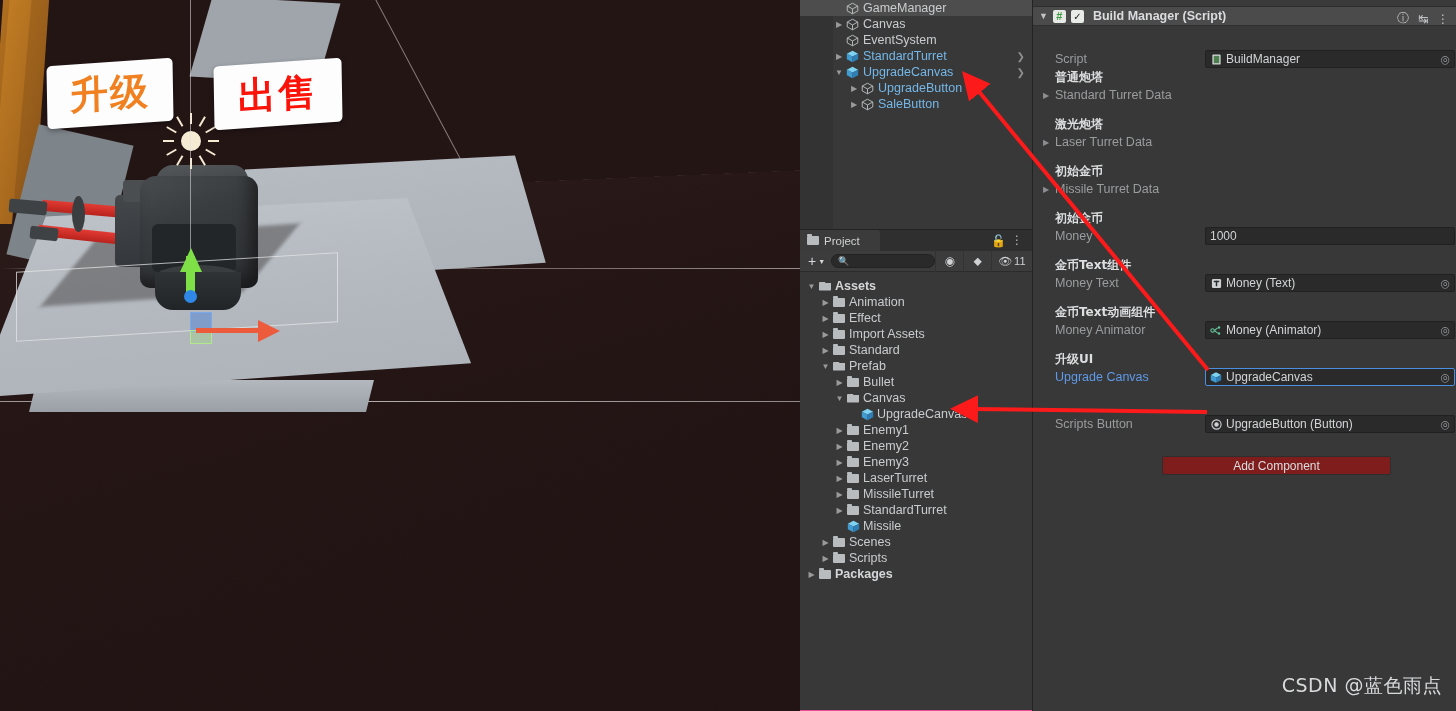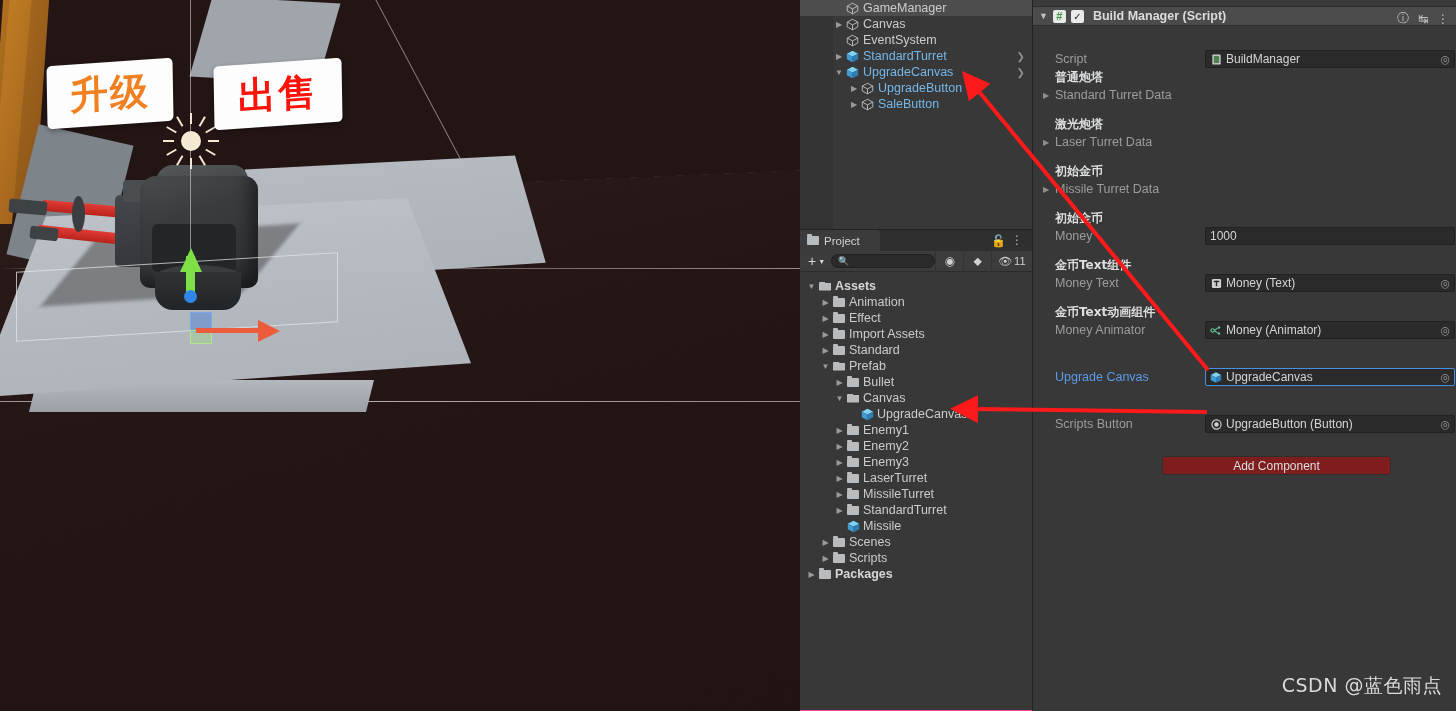--- a/index.html
+++ b/index.html
@@ -721,20 +721,23 @@
                 <line x1="5" y1="6" x2="9" y2="3" stroke="#63c49a" stroke-width="1.3"></line>
                 <line x1="5" y1="6" x2="9" y2="9" stroke="#63c49a" stroke-width="1.3"></line>
                 <circle cx="10.5" cy="2.5" r="1.4" fill="#63c49a"></circle>
                 <circle cx="10.5" cy="9.5" r="1.4" fill="#63c49a"></circle>
               </svg>
             </span>
             <span>Money (Animator)</span>
             <span class="obj-pick">◎</span>
           </div>
         </div>
+        <div class="field-row" style="top: 308px;">
+          <span class="f-head">升级UI</span>
+        </div>
         <div class="field-row" style="top: 326px;">
           <span class="f-label link">Upgrade Canvas</span>
           <div class="f-input sel" style="left:172px;width:250px;">
             <span class="tiny-ico">
               <svg width="13" height="13" viewBox="0 0 16 16">
                 <polygon points="8,1 15,4.5 8,8 1,4.5" fill="#7fd3f2"></polygon>
                 <polygon points="1,4.5 8,8 8,15 1,11.5" fill="#3f9bd0"></polygon>
                 <polygon points="15,4.5 8,8 8,15 15,11.5" fill="#2f7fb5"></polygon>
               </svg>
             </span>

